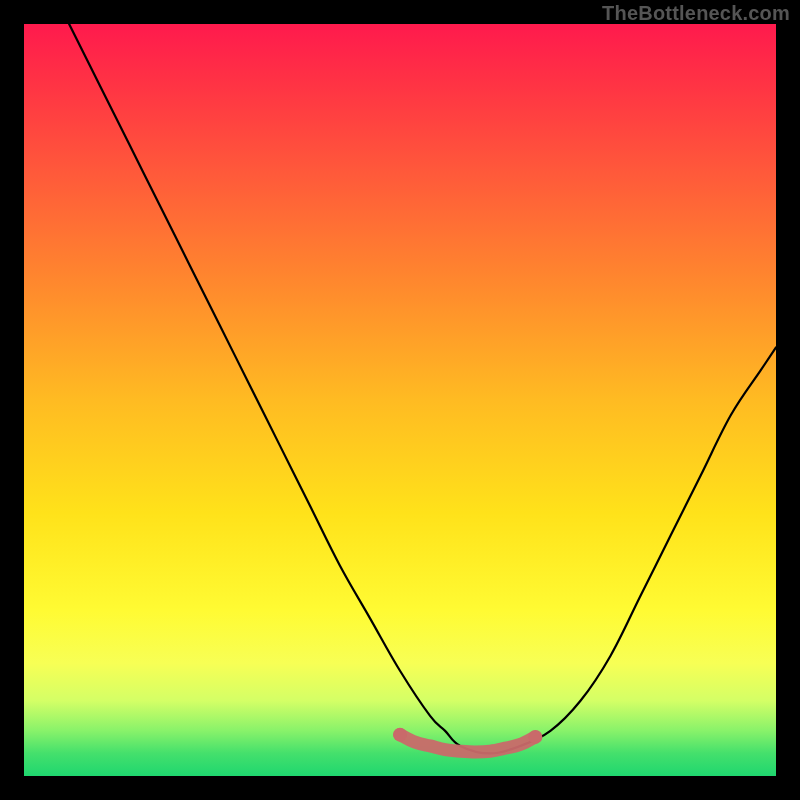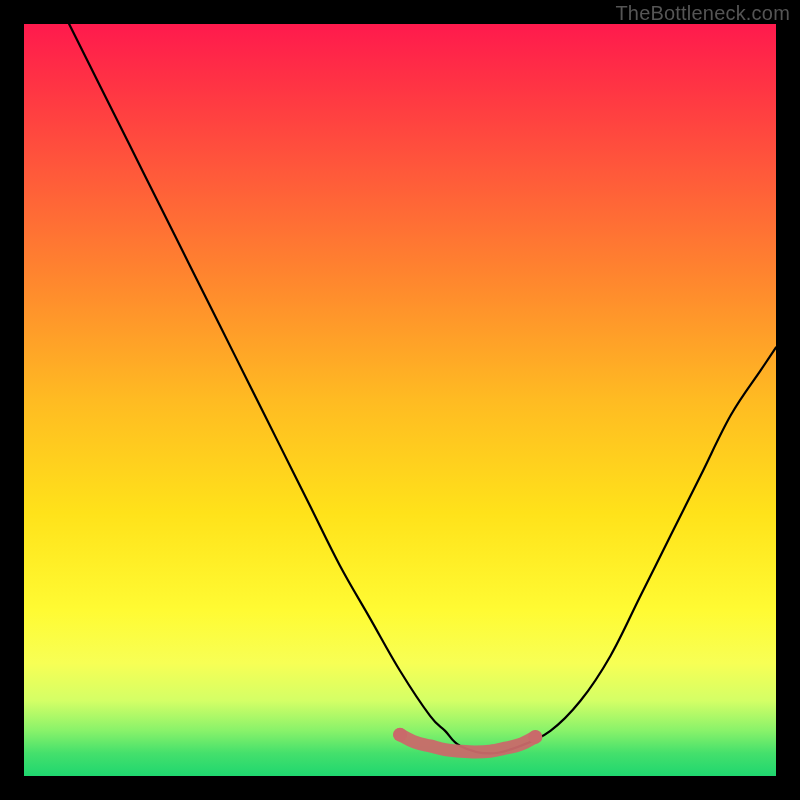--- a/index.html
+++ b/index.html
@@ -47,21 +47,21 @@
       #1fd66f 100%
     );
   }
   .credit {
     position: absolute;
     top: 2px;
     right: 10px;
     color: #555555;
     font-size: 20px;
     letter-spacing: 0.2px;
-    font-weight: 400;
+    font-weight: 700;
     user-select: none;
   }
   svg.curve {
     position: absolute;
     left: 0;
     top: 0;
     width: 752px;
     height: 752px;
     overflow: visible;
   }

